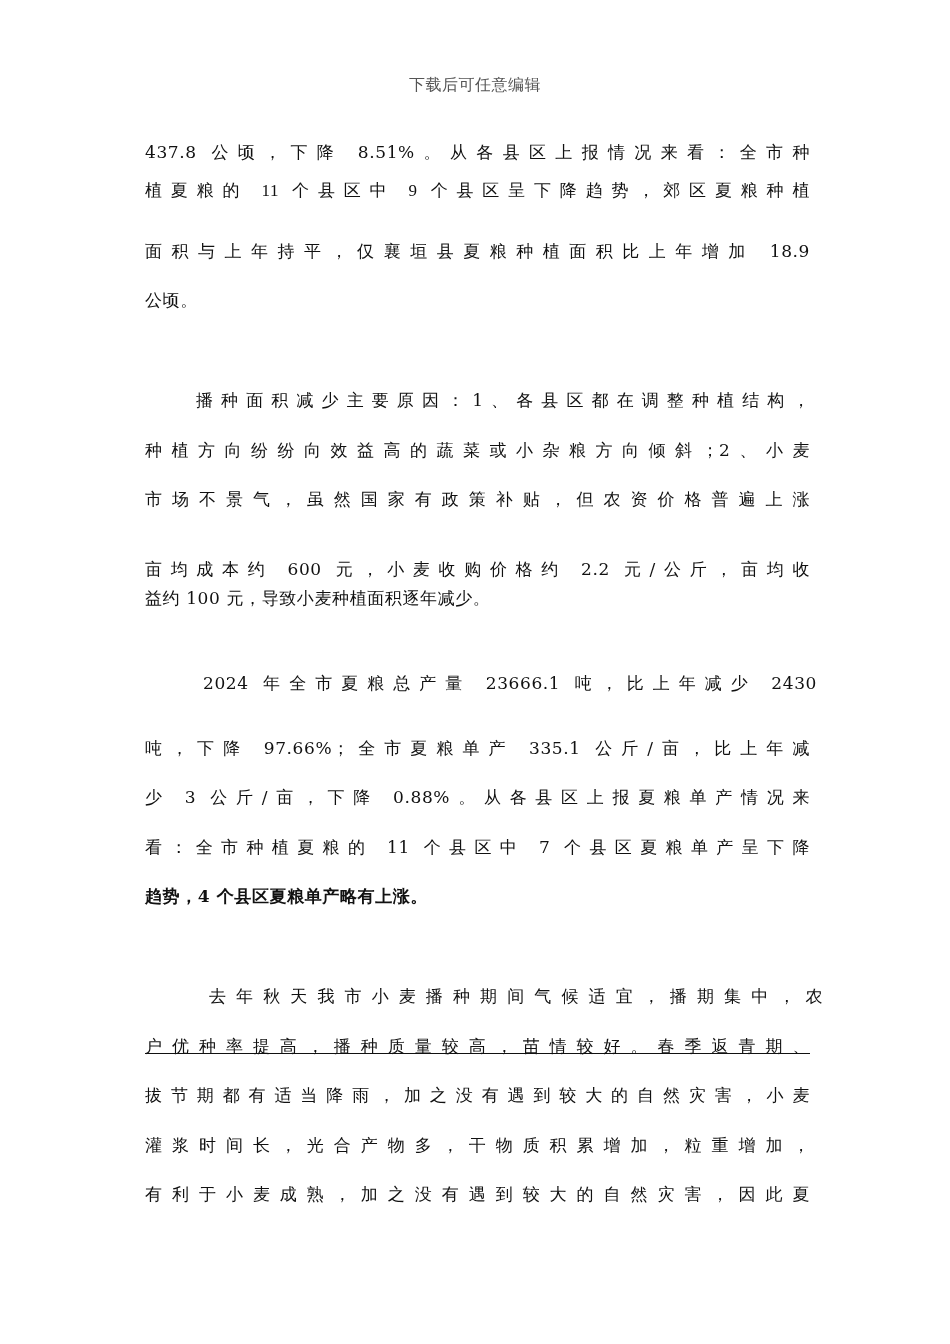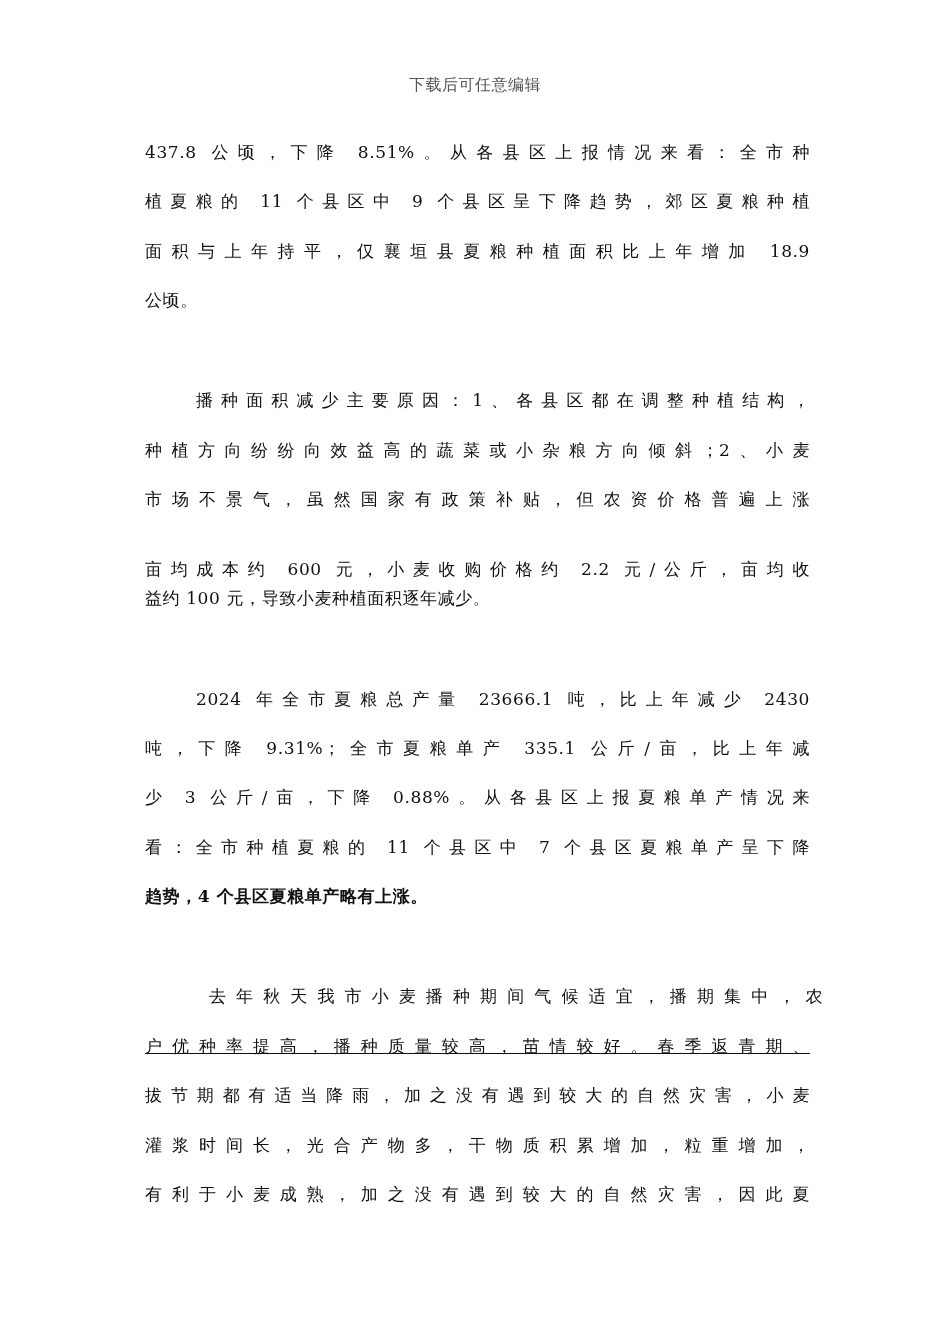--- a/index.html
+++ b/index.html
@@ -54,36 +54,36 @@
   </style>
 </head>
 <body>
 
 <div class="page">
 
   <div class="header">下载后可任意编辑</div>
 
   <div>
     <div class="line justify" style="top:137px;">437.8 公顷，下降 8.51%。从各县区上报情况来看：全市种</div>
-    <div class="line justify" style="top:186px;">植夏粮的 11 个县区中 9 个县区呈下降趋势，郊区夏粮种植</div>
+    <div class="line justify" style="top:176px;font-family:Liberation Serif, serif;">植夏粮的 11 个县区中 9 个县区呈下降趋势，郊区夏粮种植</div>
     <div class="line justify" style="top:236px;">面积与上年持平，仅襄垣县夏粮种植面积比上年增加 18.9</div>
     <div class="line" style="top:285px;">公顷。</div>
   </div>
 
   <div>
     <div class="line indent justify" style="top:385px;">播种面积减少主要原因：1、各县区都在调整种植结构，</div>
     <div class="line justify" style="top:435px;">种植方向纷纷向效益高的蔬菜或小杂粮方向倾斜；2、小麦</div>
     <div class="line justify" style="top:484px;">市场不景气，虽然国家有政策补贴，但农资价格普遍上涨</div>
     <div class="line justify" style="top:554px;">亩均成本约 600 元，小麦收购价格约 2.2 元/公斤，亩均收</div>
     <div class="line" style="top:583px;">益约 100 元，导致小麦种植面积逐年减少。</div>
   </div>
 
   <div>
-    <div class="line indent justify" style="top:684px;">2024 年全市夏粮总产量 23666.1 吨，比上年减少 2430</div>
-    <div class="line justify" style="top:733px;">吨，下降 9.31%；全市夏粮单产 335.1 公斤/亩，比上年减</div>
+    <div class="line indent justify" style="top:668px;margin-left:7px;">2024 年全市夏粮总产量 23666.1 吨，比上年减少 2430</div>
+    <div class="line justify" style="top:733px;">吨，下降 97.66%；全市夏粮单产 335.1 公斤/亩，比上年减</div>
     <div class="line justify" style="top:782px;">少 3 公斤/亩，下降 0.88%。从各县区上报夏粮单产情况来</div>
     <div class="line justify" style="top:832px;">看：全市种植夏粮的 11 个县区中 7 个县区夏粮单产呈下降</div>
     <div class="line" style="top:881px;font-weight:bold;">趋势，4 个县区夏粮单产略有上涨。</div>
   </div>
 
   <div>
     <div class="line indent justify" style="top:981px;margin-left:13px;">去年秋天我市小麦播种期间气候适宜，播期集中，农</div>
     <div class="line justify" style="top:1031px;text-decoration:underline;">户优种率提高，播种质量较高，苗情较好。春季返青期、</div>
     <div class="line justify" style="top:1080px;">拔节期都有适当降雨，加之没有遇到较大的自然灾害，小麦</div>
     <div class="line justify" style="top:1130px;">灌浆时间长，光合产物多，干物质积累增加，粒重增加，</div>

